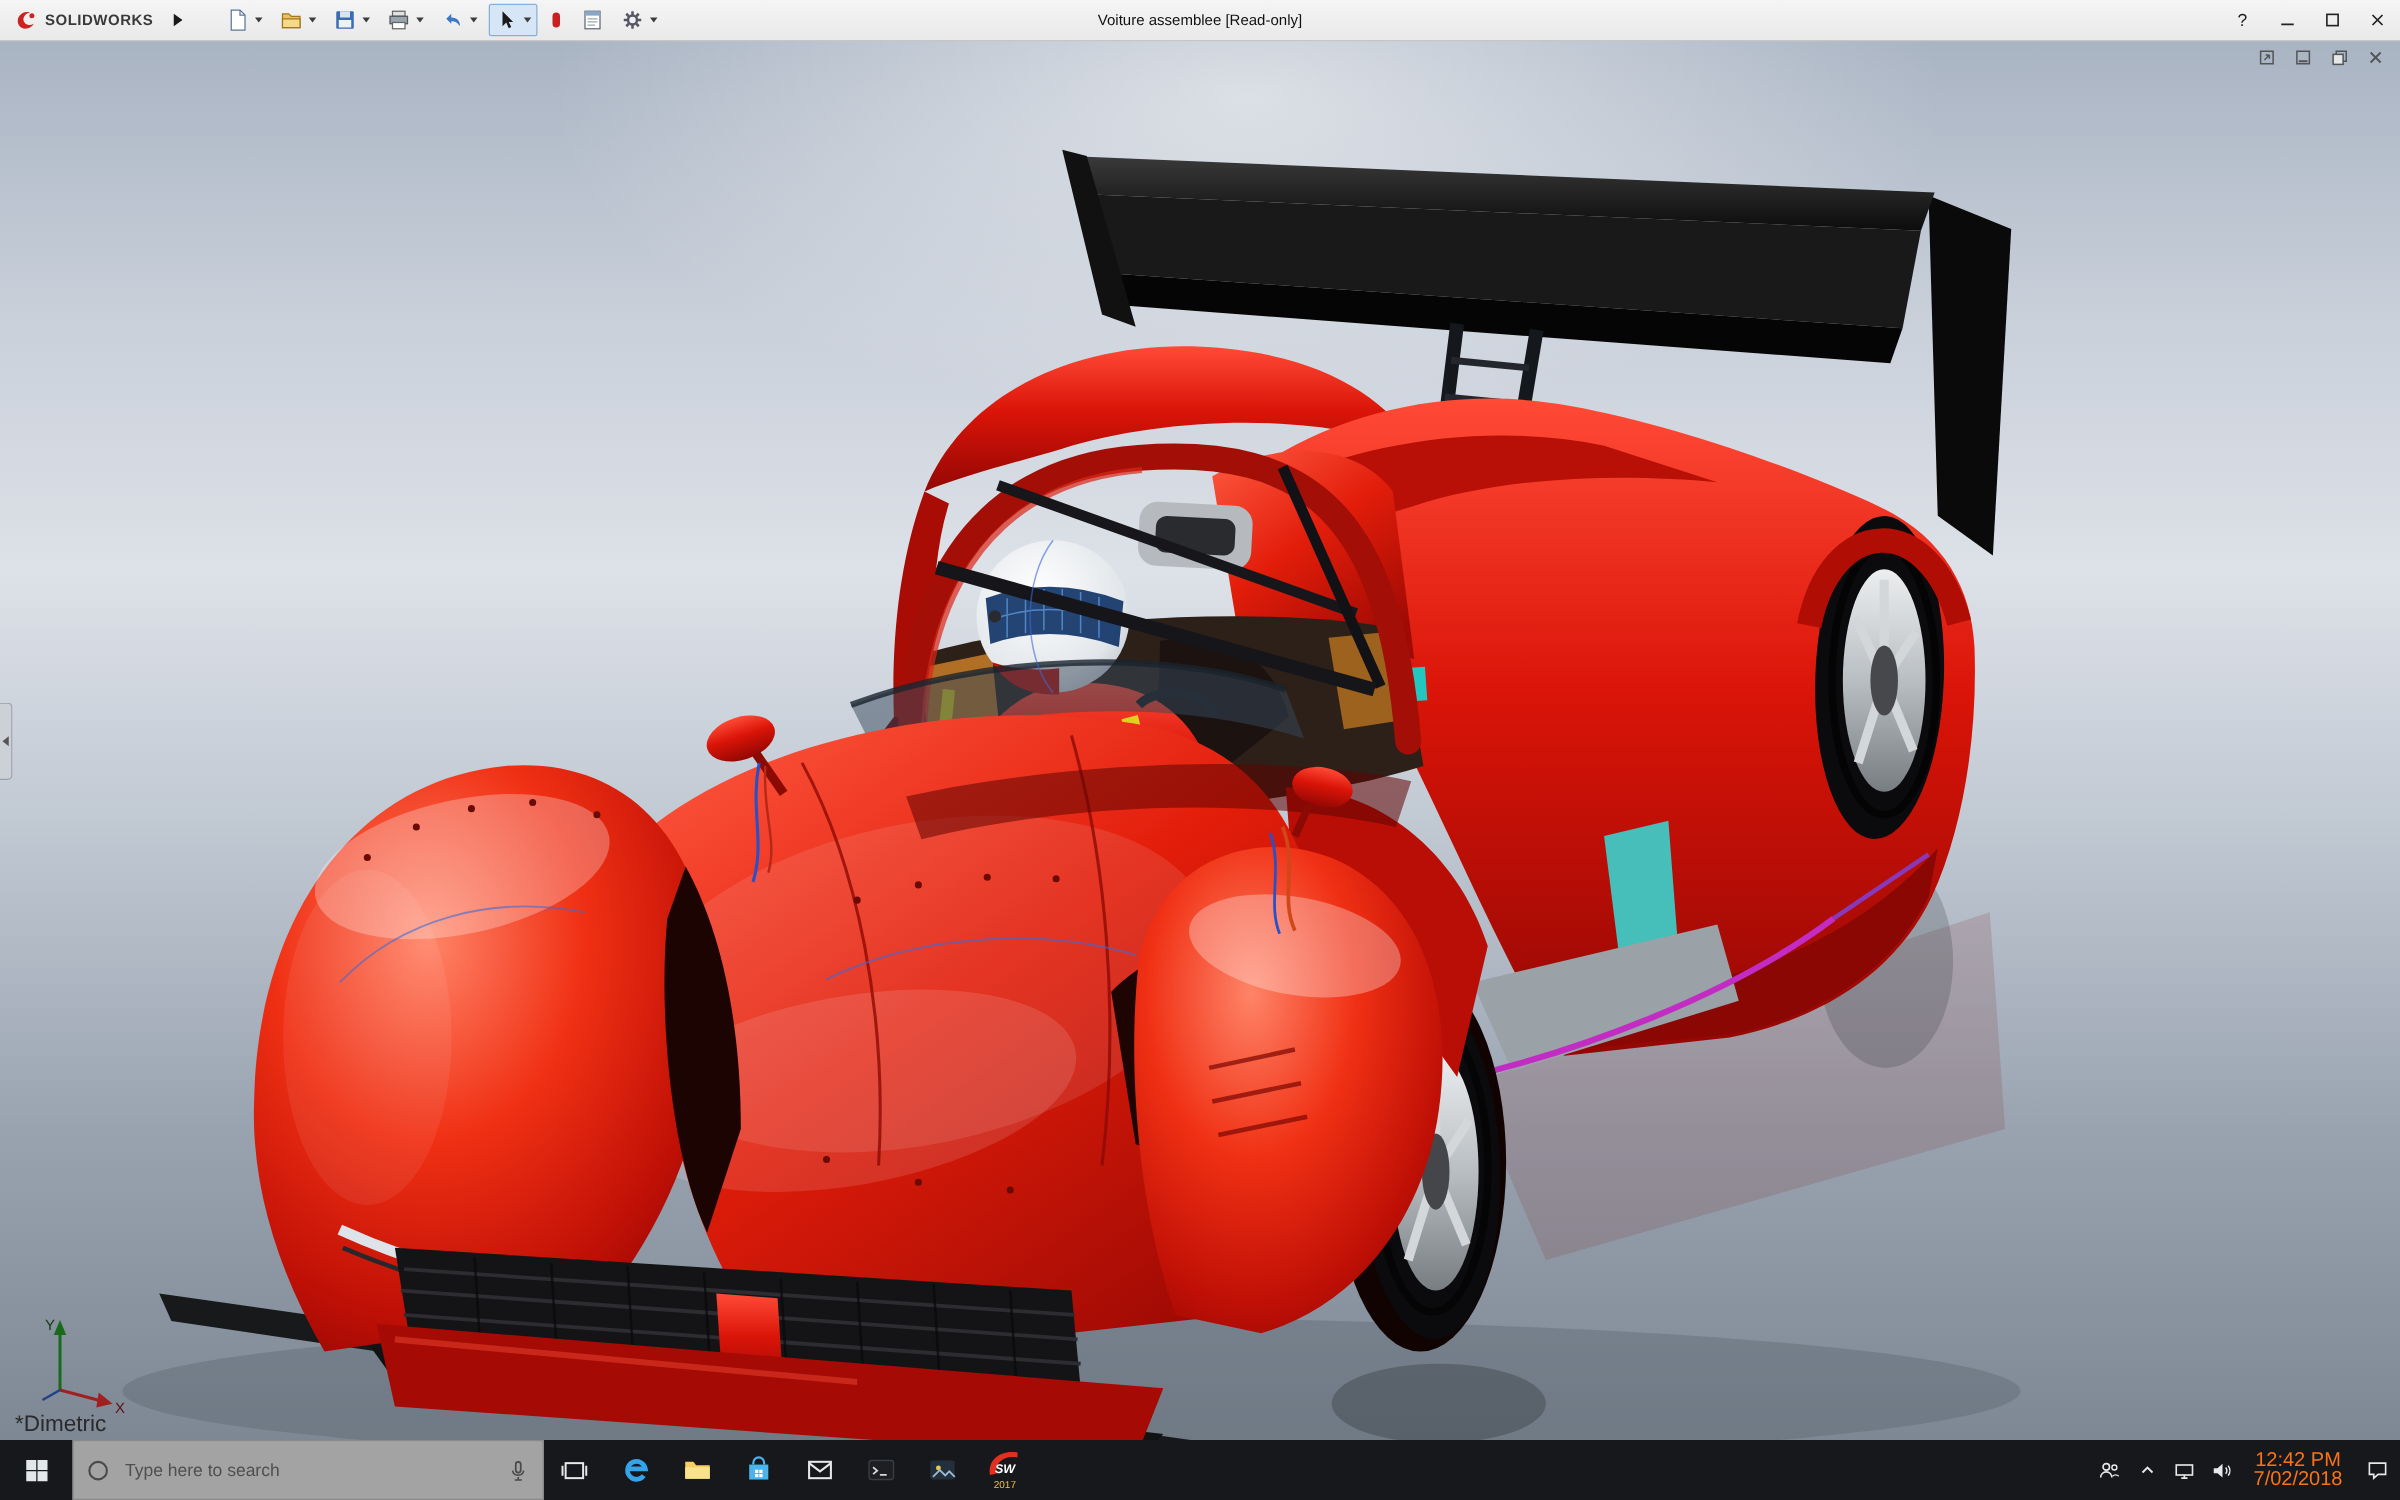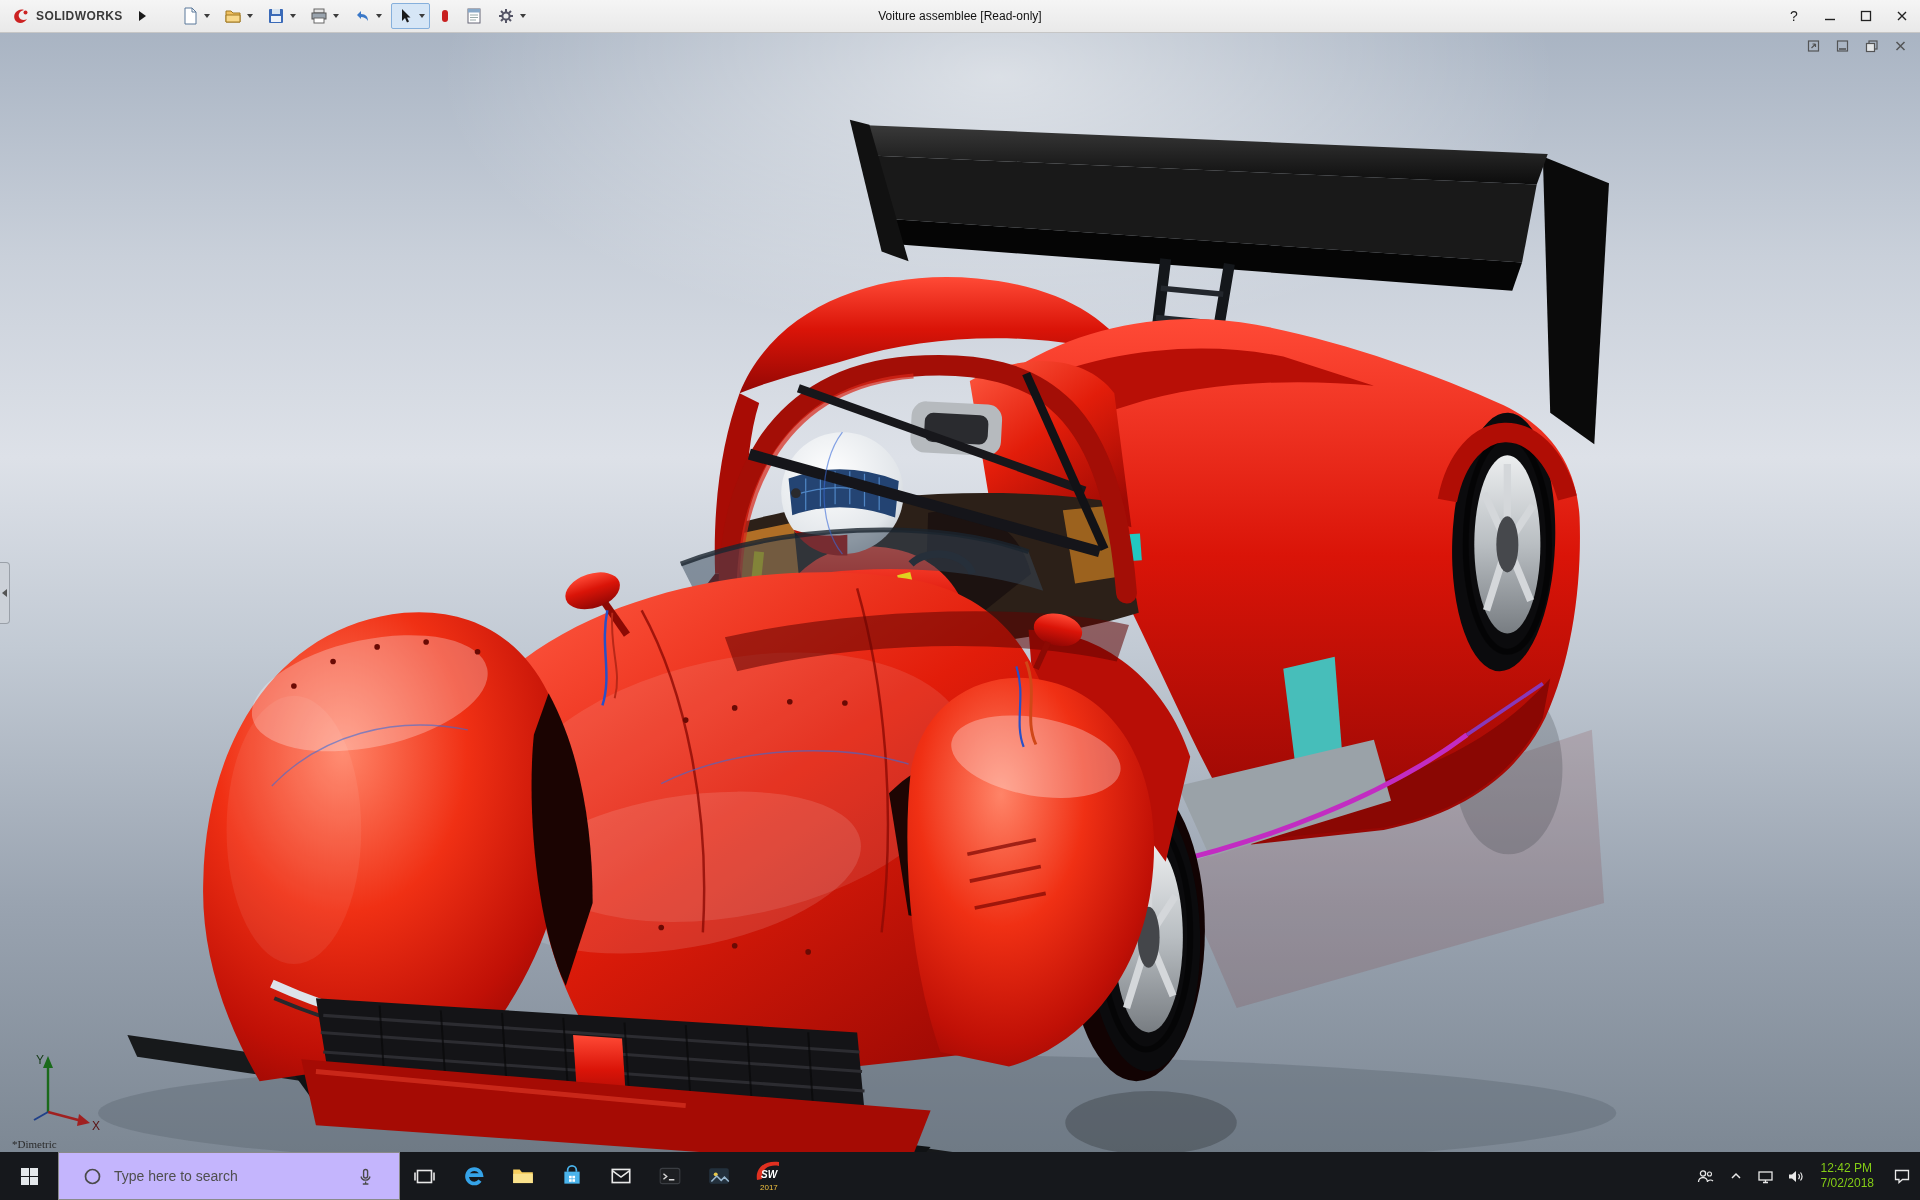--- a/index.html
+++ b/index.html
@@ -30,36 +30,36 @@
     background:
       radial-gradient(ellipse 900px 420px at 52% 4%, rgba(255,255,255,.55), rgba(255,255,255,0) 62%),
       linear-gradient(180deg,#a9b4c3 0%,#c9d0da 20%,#dde1e8 38%,#c2cad4 55%,#99a3b0 78%,#7d8894 100%);}
   .model{position:absolute;inset:0;width:100%;height:100%;display:block;}
   .doc-controls{position:absolute;top:7px;right:12px;display:flex;gap:14px;opacity:.9;}
   .edge-tab{position:absolute;left:0;top:calc(50% - 30px);width:9px;height:60px;
     background:#ccd1d8;border:1px solid #9aa0a8;border-left:none;border-radius:0 4px 4px 0;
     display:flex;align-items:center;justify-content:center;}
   .tri-left{width:0;height:0;border-top:4px solid transparent;border-bottom:4px solid transparent;
     border-right:5px solid #555;}
-  .orientation{position:absolute;left:12px;bottom:2px;font-size:11px;color:#2a2a2a;font-family:Liberation Serif, serif;}
+  .orientation{position:absolute;left:12px;bottom:2px;font-size:18px;color:#2a2a2a;}
   .triad{position:absolute;left:16px;bottom:18px;}
 
   
   .taskbar{position:absolute;bottom:0;left:0;right:0;height:48px;background:#16181c;z-index:20;
     display:flex;align-items:center;}
   .start{width:58px;height:100%;display:flex;align-items:center;justify-content:center;}
-  .searchbox{width:342px;height:100%;background:#c4b5fd;border:1px solid #8a8a8a;box-sizing:border-box;
-    display:flex;align-items:center;gap:10px;padding:0 24px;}
+  .searchbox{width:377px;height:100%;background:#a3a3a3;border:1px solid #8a8a8a;box-sizing:border-box;
+    display:flex;align-items:center;gap:10px;padding:0 10px;}
   .search-input{flex:1;border:none;outline:none;background:transparent;font-size:14px;color:#333;
     font-family:"Liberation Sans",sans-serif;}
   .search-input::placeholder{color:#4f4f4f;}
   .tb-icon{width:49px;height:100%;display:flex;flex-direction:column;align-items:center;justify-content:center;}
   .tray{margin-left:auto;display:flex;align-items:center;height:100%;}
   .tray-icon{width:30px;height:100%;display:flex;align-items:center;justify-content:center;}
-  .clock{color:#84cc16;font-size:12px;line-height:15px;text-align:left;padding:0 10px;}
+  .clock{color:#f97316;font-size:16px;line-height:15px;text-align:center;padding:0 10px;}
 </style>
 </head>
 <body>
 
 <div class="titlebar">
   <div class="logo">
     <svg width="20" height="20" viewBox="0 0 20 20">
       <path d="M5 14 C2 8 8 2 14 4 C10 5 8 8 9 11 C10 14 14 15 17 13 C15 17 8 19 5 14 Z" fill="#cc2222"></path>
       <circle cx="15.5" cy="6.5" r="2" fill="#cc2222"></circle>
     </svg>

